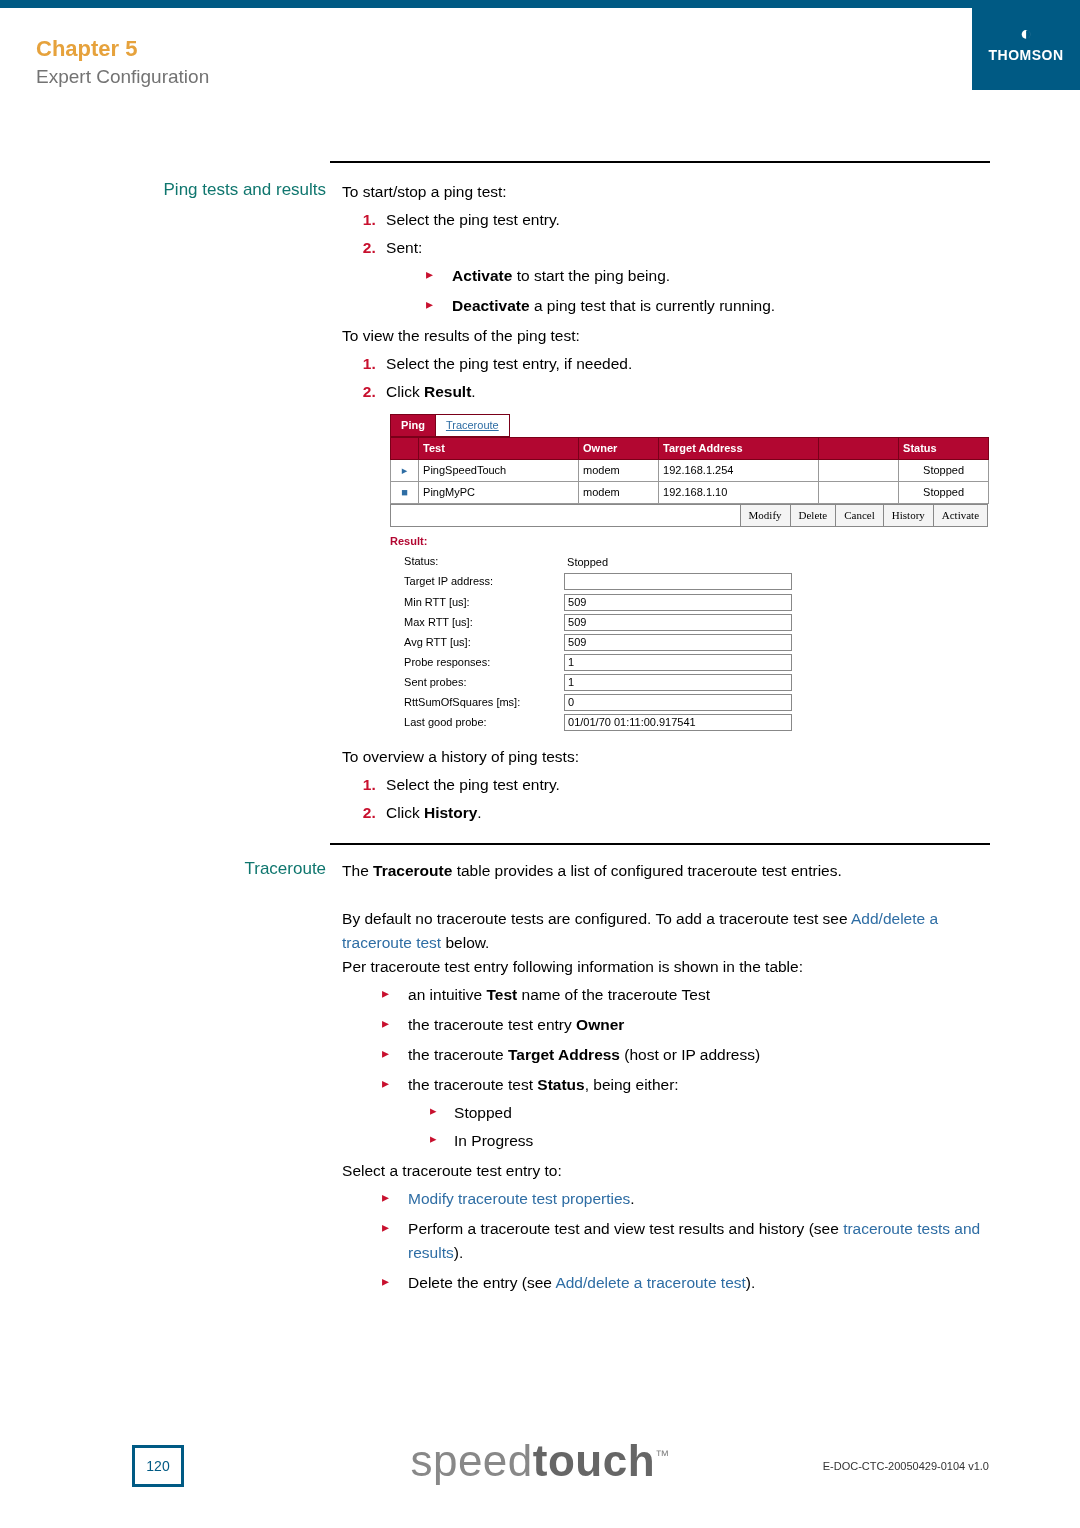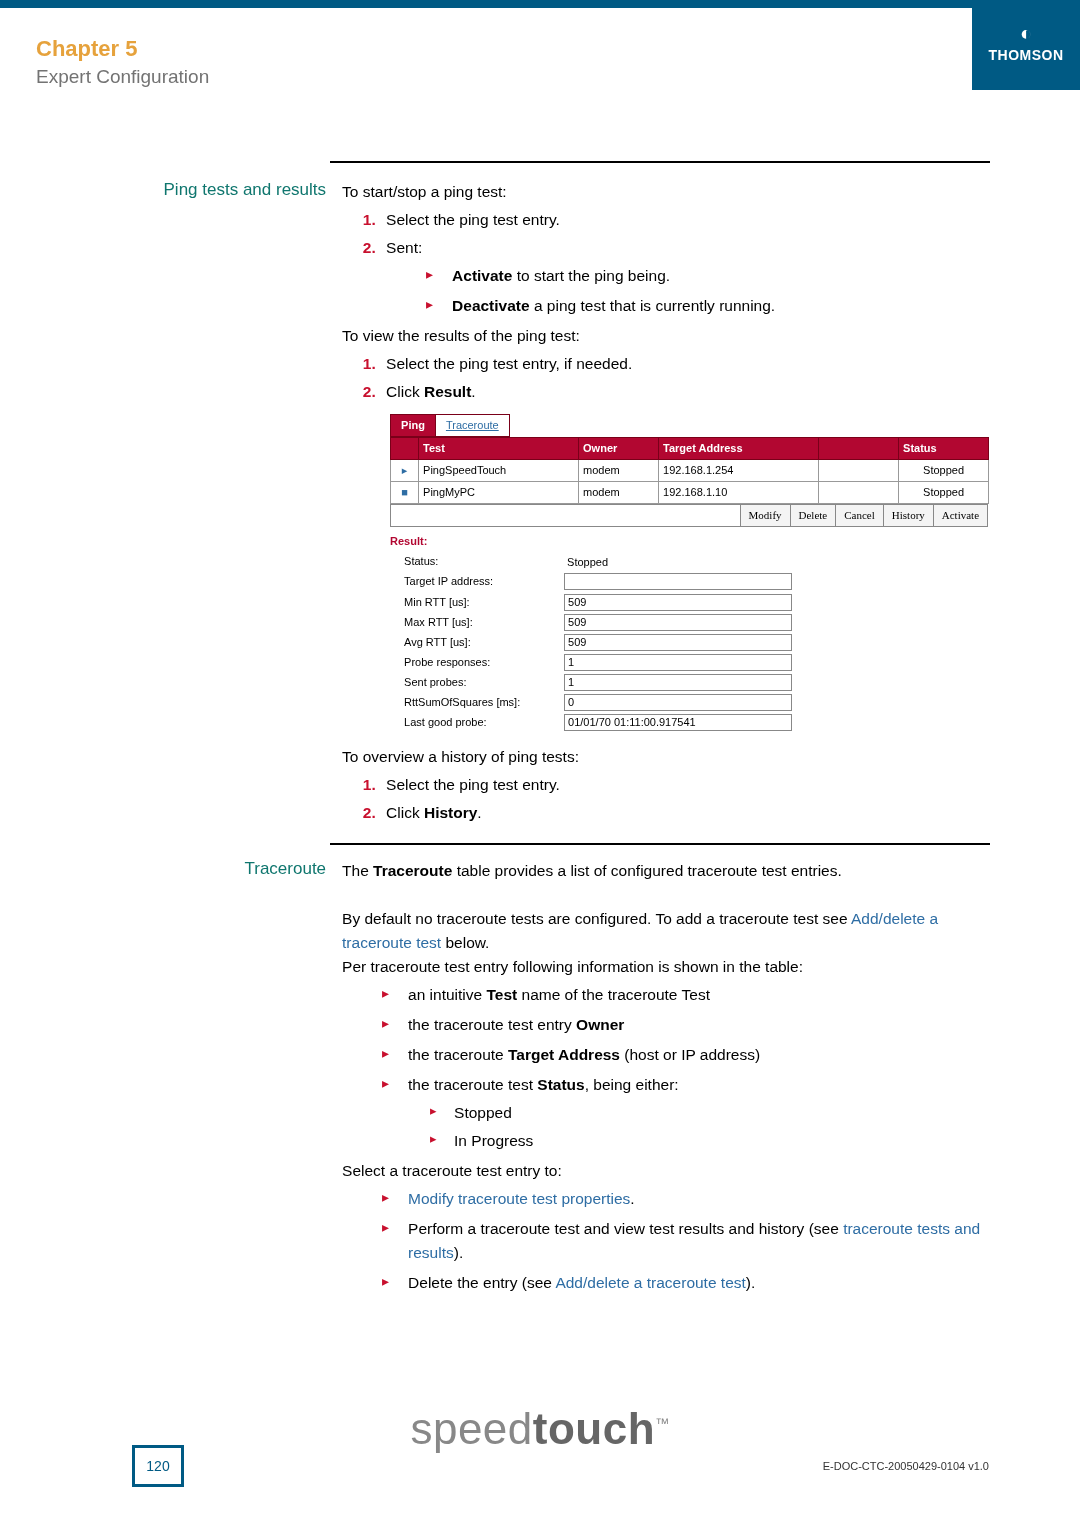--- a/index.html
+++ b/index.html
@@ -193,21 +193,21 @@
     border: 3px solid #005a84;
     width: 46px;
     height: 36px;
     color: #005a84;
     font-weight: normal;
     font-size: 14px;
     display:flex; align-items:center; justify-content:center;
   }
   .brand-footer {
     position: absolute;
-    top: 1404px;
+    top: 1436px;
     left: 0;
     width: 1080px;
     text-align: center;
     font-size: 44px;
     font-weight: 200;
     color: #888;
     letter-spacing: 0.5px;
   }
   .brand-footer .b1 { font-weight: 300; }
   .brand-footer .b2 { font-weight: 700; color: #666; }

